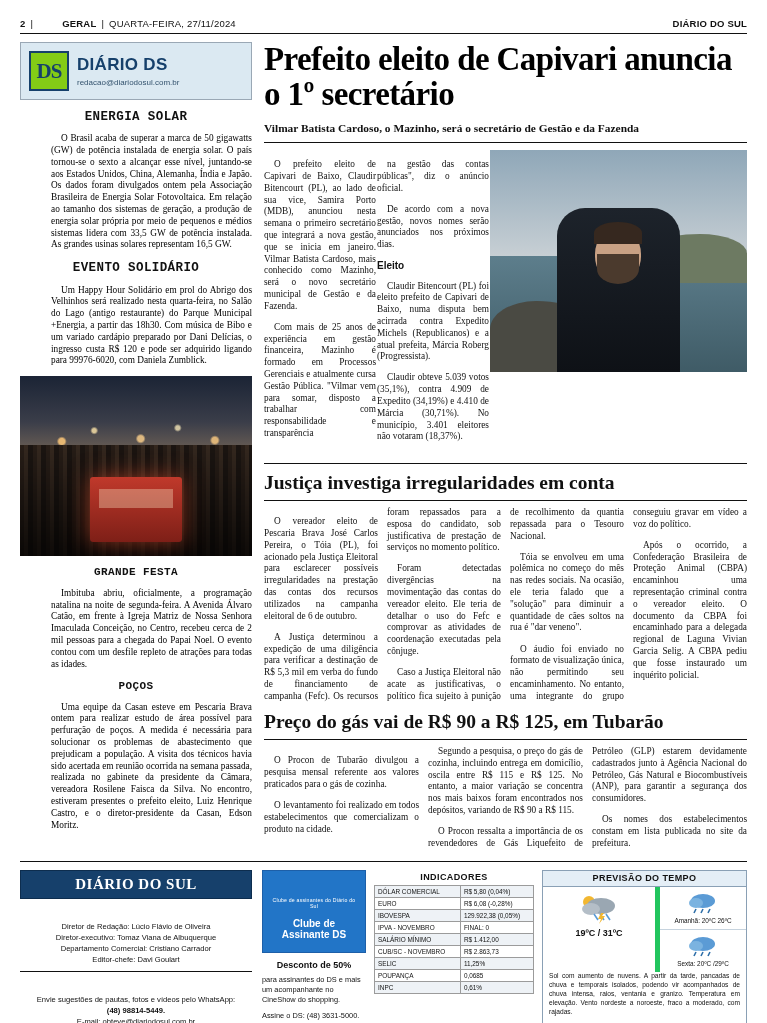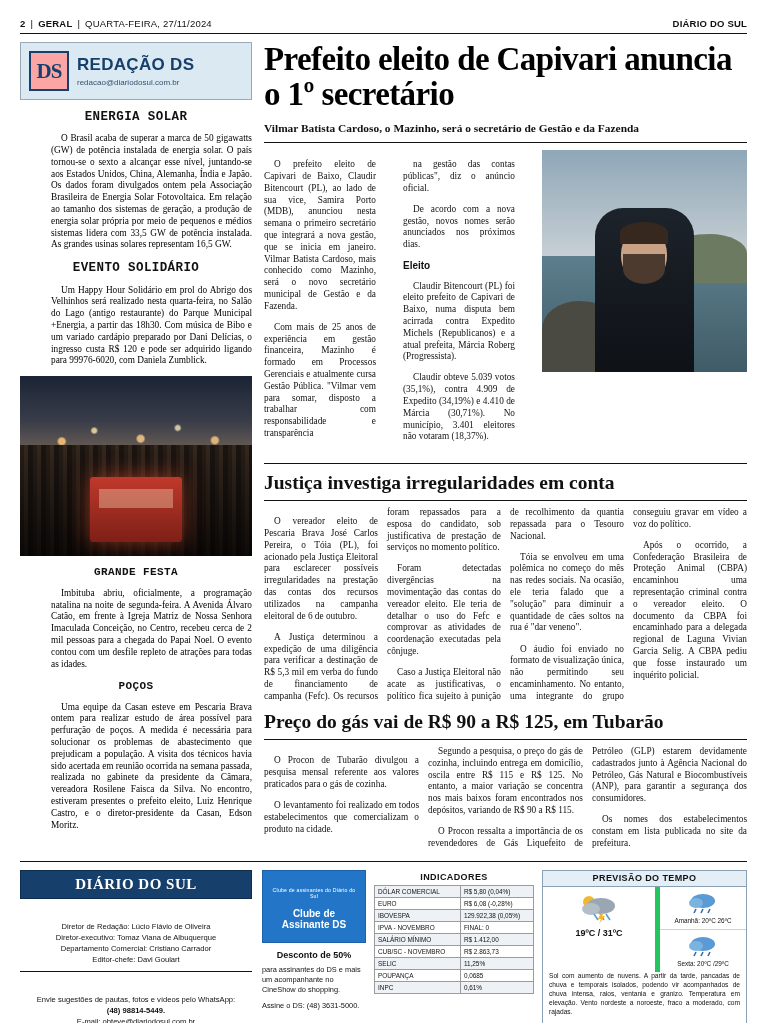--- a/index.html
+++ b/index.html
@@ -23,21 +23,21 @@
     align-items: baseline;
     justify-content: space-between;
     font-family: "Liberation Sans", sans-serif;
     font-size: 9.5px;
     letter-spacing: .2px;
     padding-bottom: 4px;
     border-bottom: 1.6px solid #111;
   }
   .masthead .left { display: flex; gap: 5px; align-items: baseline; }
   .masthead .pg { font-weight: bold; }
-  .masthead .sec { font-weight: bold; }
+  .masthead .sec { font-weight: bold; margin-left: 24px; }
   .masthead .date { font-weight: normal; }
   .masthead .right { font-weight: bold; font-size: 9.5px; }
 
   
   .body-wrap { display: flex; gap: 12px; margin-top: 8px; }
   .col-left { width: 232px; flex: none; }
   .col-right { flex: 1; }
 
   
   .redacao-box {
@@ -51,21 +51,21 @@
   .ds-logo {
     width: 40px; height: 40px;
     border: 2px solid #16406b;
     color: #16406b;
     font-family: "Liberation Serif", serif;
     font-weight: bold;
     font-size: 21px;
     display: flex; align-items: center; justify-content: center;
     letter-spacing: -1px;
     flex: none;
-    background: #fca5a5;
+    background: #84cc16;
   }
   .redacao-txt .title {
     font-family: "Liberation Sans", sans-serif;
     font-weight: bold;
     font-size: 17px;
     color: #16406b;
     letter-spacing: .3px;
   }
   .redacao-txt .mail {
     font-family: "Liberation Sans", sans-serif;
@@ -140,21 +140,21 @@
   }
   .subhead {
     font-family: "Liberation Serif", serif;
     font-weight: bold;
     font-size: 11.4px;
     line-height: 1.25;
     padding-bottom: 7px;
     border-bottom: 1px solid #111;
     margin-bottom: 7px;
   }
-  .lead-grid { display: flex; gap: 27px; }
+  .lead-grid { display: flex; gap: 1px; }
   .lead-col { width: 112px; flex: none; }
   .lead-photo {
     flex: 1;
     height: 222px;
     position: relative;
     overflow: hidden;
     background: #5a6b78;
   }
   .lp-sky { position:absolute; inset:0 0 52% 0; background: linear-gradient(#8fa7b8, #c7cfd4); }
   .lp-sea { position:absolute; left:0; right:0; top:48%; bottom:0; background: linear-gradient(#5d7e8c, #3f5b66); }
@@ -218,21 +218,21 @@
   .foot-lines .b { font-weight: bold; text-align: center; }
   .foot-sep { border-top: 1px solid #111; margin: 6px 0; }
   .foot-right { flex: 1; display: flex; gap: 8px; }
   .club-box { width: 104px; flex: none; text-align: center; }
   .club-card {
     border: 1px solid #1d5fa8;
     background: #2275c7;
     color: #fff;
     font-family: "Liberation Sans", sans-serif;
     font-size: 7px;
-    padding: 16px 6px 12px;
+    padding: 26px 6px 12px;
     line-height: 1.2;
     position: relative;
   }
   .club-card .cc-top { font-size: 5.2px; letter-spacing:.2px; margin-bottom: 8px; }
   .club-card .cc-main { font-size: 10px; font-weight: bold; line-height: 1.1; }
   .club-desc {
     font-family: "Liberation Sans", sans-serif;
     font-size: 7.4px;
     line-height: 1.35;
     text-align: left;
@@ -294,21 +294,21 @@
     <div class="right">DIÁRIO DO SUL</div>
   </div>
 
   <div class="body-wrap">
 
     <div class="col-left">
 
       <div class="redacao-box">
         <div class="ds-logo">DS</div>
         <div class="redacao-txt">
-          <div class="title">REDAÇÃO DS</div>
+          <div class="title">DIÁRIO DS</div>
           <div class="mail">redacao@diariodosul.com.br</div>
         </div>
       </div>
 
       <div class="lsec-title">ENERGIA SOLAR</div>
       <p class="ltext">O Brasil acaba de superar a marca de 50 gigawatts (GW) de potência instalada de energia solar. O país tornou-se o sexto a alcançar esse nível, juntando-se aos Estados Unidos, China, Alemanha, Índia e Japão. Os dados foram divulgados ontem pela Associação Brasileira de Energia Solar Fotovoltaica. Em relação ao tamanho dos sistemas de geração, a produção de energia solar própria por meio de pequenos e médios sistemas lidera com 33,5 GW de potência instalada. As grandes usinas solares representam 16,5 GW.</p>
 
       <div class="lsec-title">EVENTO SOLIDÁRIO</div>
       <p class="ltext">Um Happy Hour Solidário em prol do Abrigo dos Velhinhos será realizado nesta quarta-feira, no Salão do Lago (antigo restaurante) do Parque Municipal +Energia, a partir das 18h30. Com música de Bibo e um variado cardápio preparado por Dani Delícias, o ingresso custa R$ 120 e pode ser adquirido ligando para 99976-6020, com Daniela Zumblick.</p>
 

